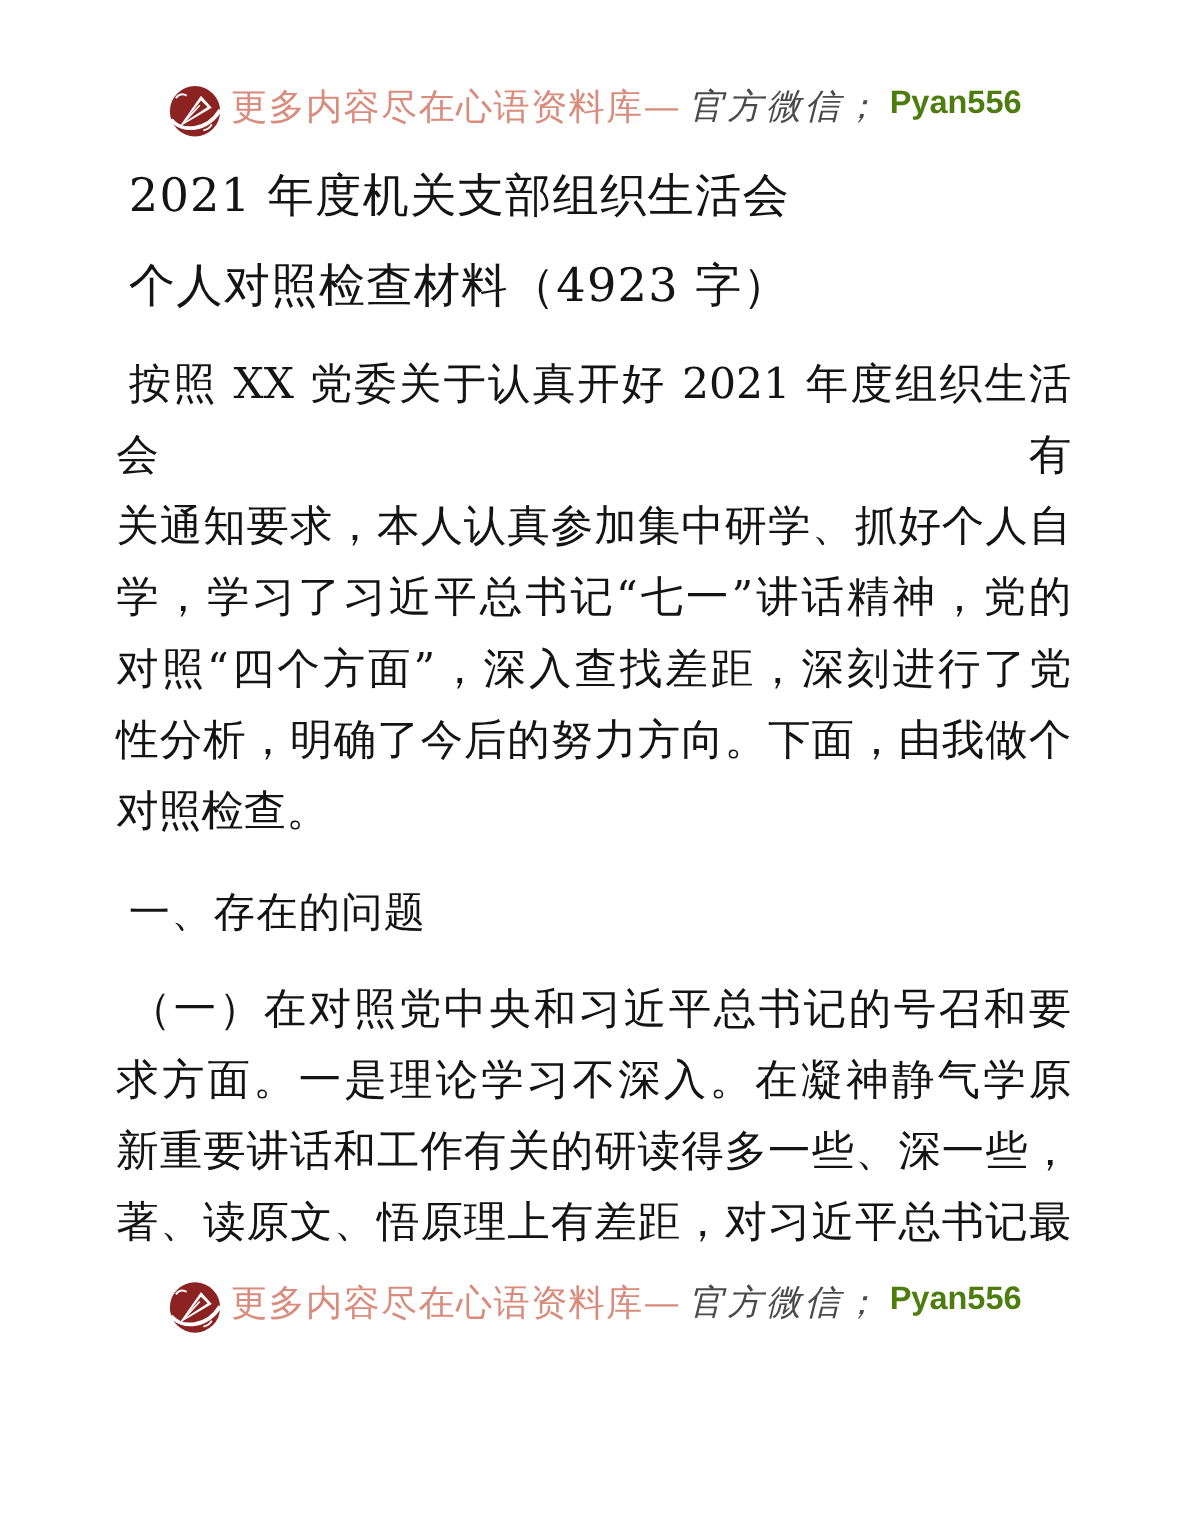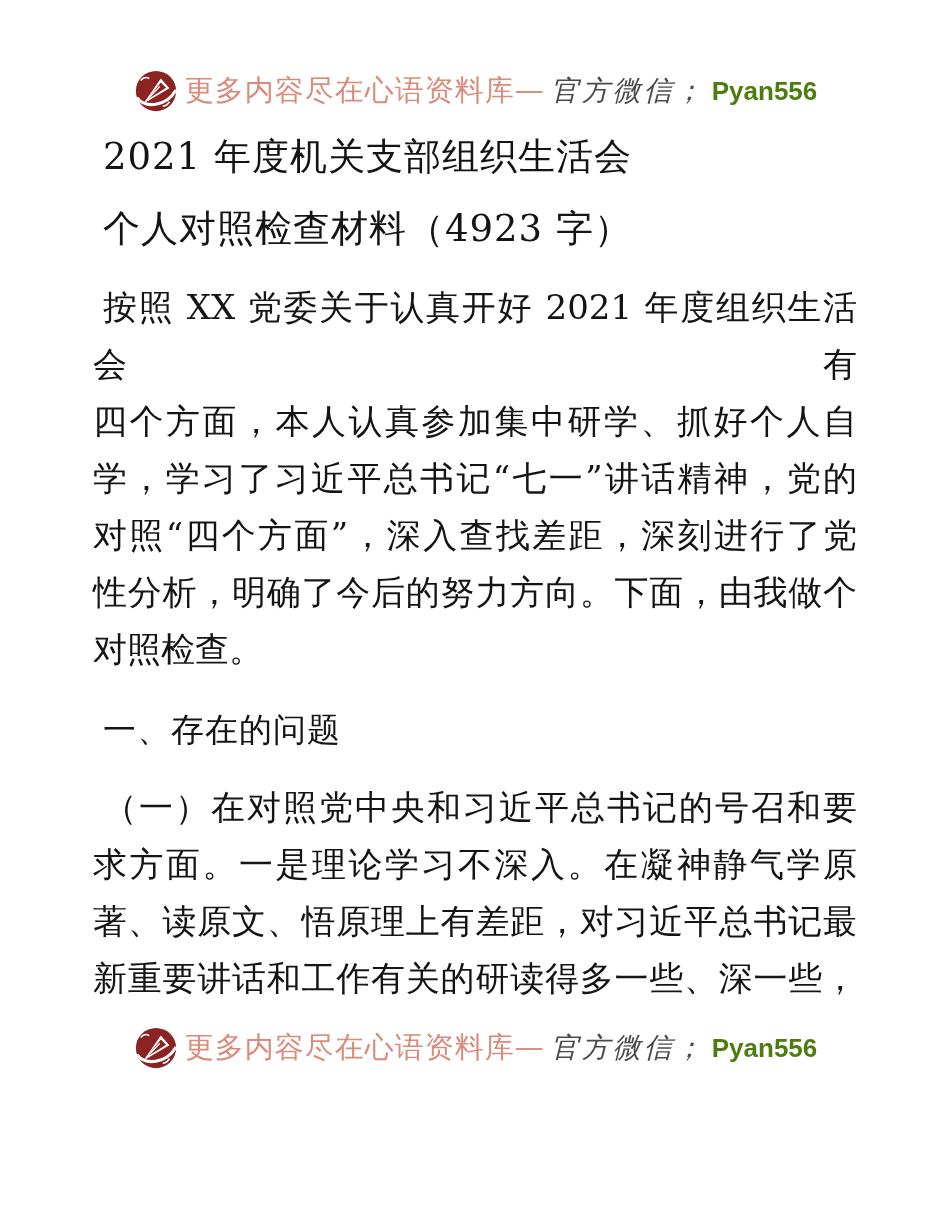--- a/index.html
+++ b/index.html
@@ -9,21 +9,21 @@
     height: 1230px;
     background: #ffffff;
     font-family: "DejaVu Serif", "Liberation Serif", serif;
     color: #141414;
     overflow: hidden;
   }
 
   
   .banner-row {
     display: flex;
-    align-items: center;
+    align-items: flex-start;
     justify-content: center;
     height: 50px;
     gap: 6px;
     white-space: nowrap;
   }
   .banner-top { margin-top: 66px; }
   .banner-bottom { margin-top: 10px; }
   .banner-logo { width: 46px; height: 46px; flex: 0 0 auto; }
   .brand-text {
     font-size: 29px;
@@ -99,34 +99,34 @@
   <span class="wechat-id">Pyan556</span>
 </div>
 
 <div class="doc">
 
   <div class="title-line title-1">2021 年度机关支部组织生活会</div>
   <div class="title-line title-2">个人对照检查材料（4923 字）</div>
 
   <div class="para para-1">
       <div class="line">按照 XX 党委关于认真开好 2021 年度组织生活会有</div>
-      <div class="line">四个方面，本人认真参加集中研学、抓好个人自</div>
+      <div class="line">关通知要求，本人认真参加集中研学、抓好个人自</div>
       <div class="line">学，学习了习近平总书记“七一”讲话精神，党的</div>
       <div class="line">对照“四个方面”，深入查找差距，深刻进行了党</div>
       <div class="line">性分析，明确了今后的努力方向。下面，由我做个</div>
       <div class="line short">对照检查。</div>
     </div>
 
   <div class="section-heading">一、存在的问题</div>
 
   <div class="para para-2">
       <div class="line">（一）在对照党中央和习近平总书记的号召和要</div>
       <div class="line">求方面。一是理论学习不深入。在凝神静气学原</div>
+      <div class="line">新重要讲话和工作有关的研读得多一些、深一些，</div>
       <div class="line">著、读原文、悟原理上有差距，对习近平总书记最</div>
-      <div class="line">新重要讲话和工作有关的研读得多一些、深一些，</div>
     </div>
 
 </div>
 
 <div class="banner-row banner-bottom">
   <span class="banner-logo">
     <svg viewBox="0 0 48 48" width="46" height="46">
       <circle cx="24" cy="24" r="21" fill="#8a2322"></circle>
       <path d="M4 31 C 13 42, 34 41, 45 23" stroke="#ffffff" stroke-width="3.2" fill="none"></path>
       <path d="M11 37 L29 11 L38 21 Z" fill="#ffffff"></path>

